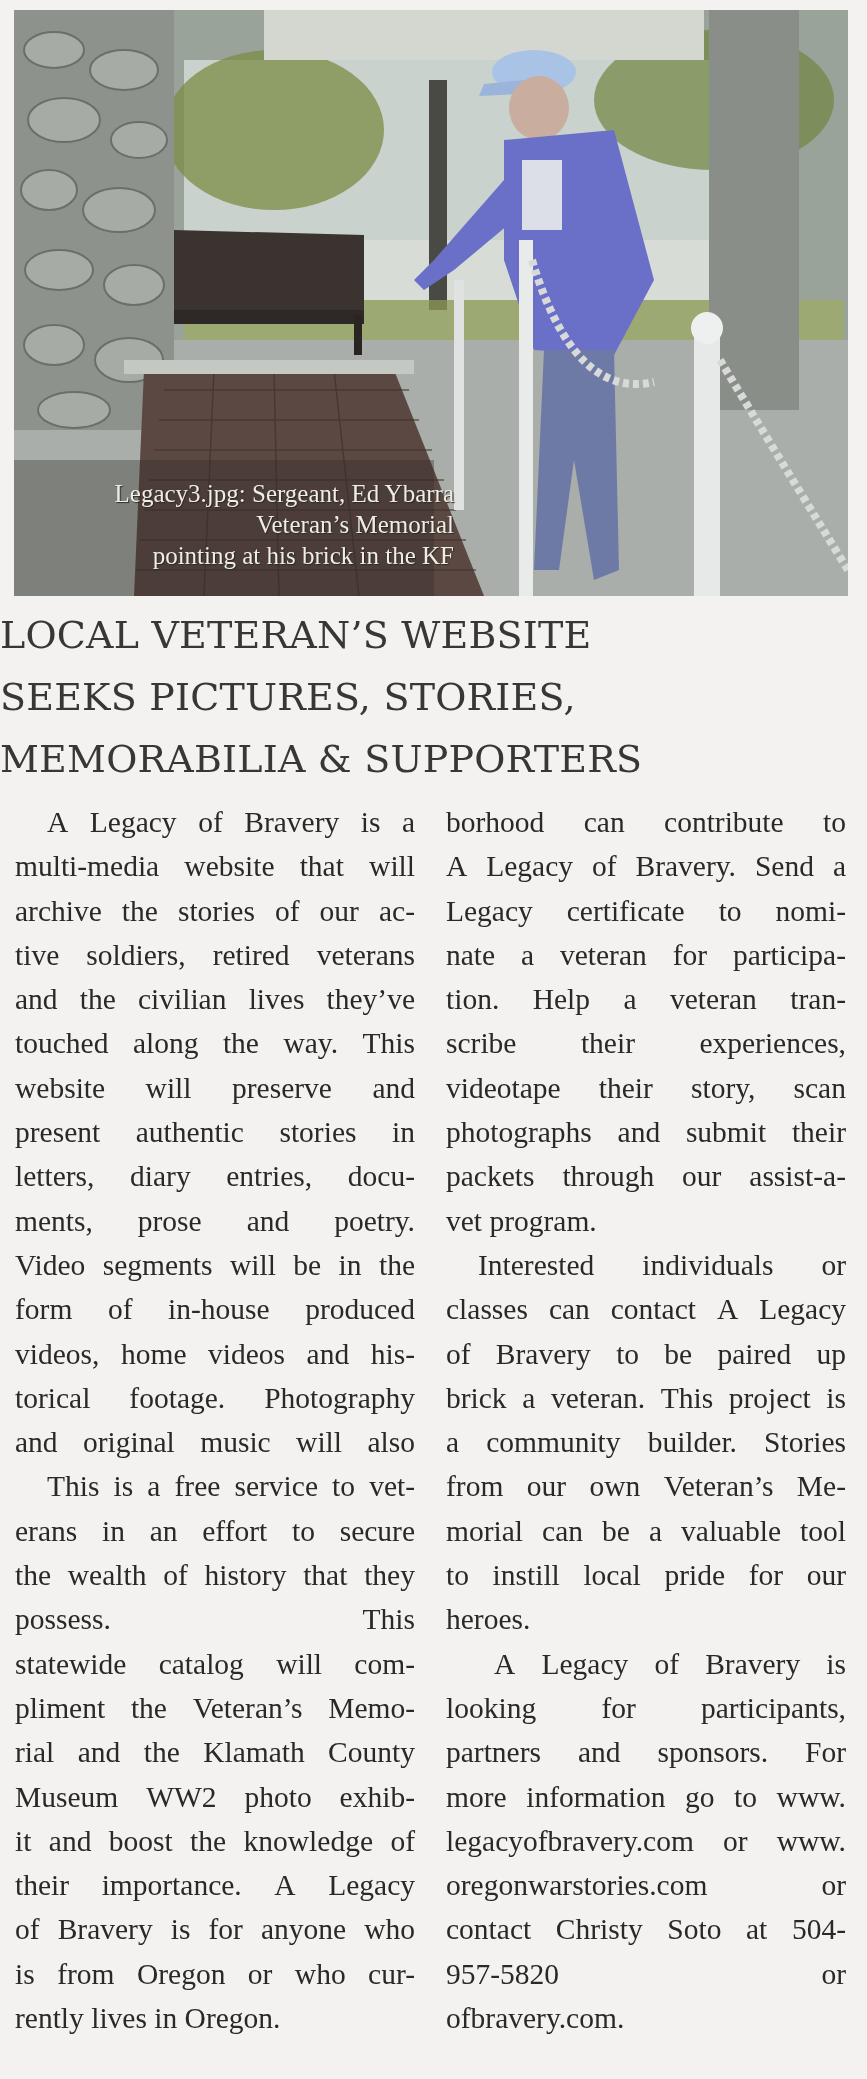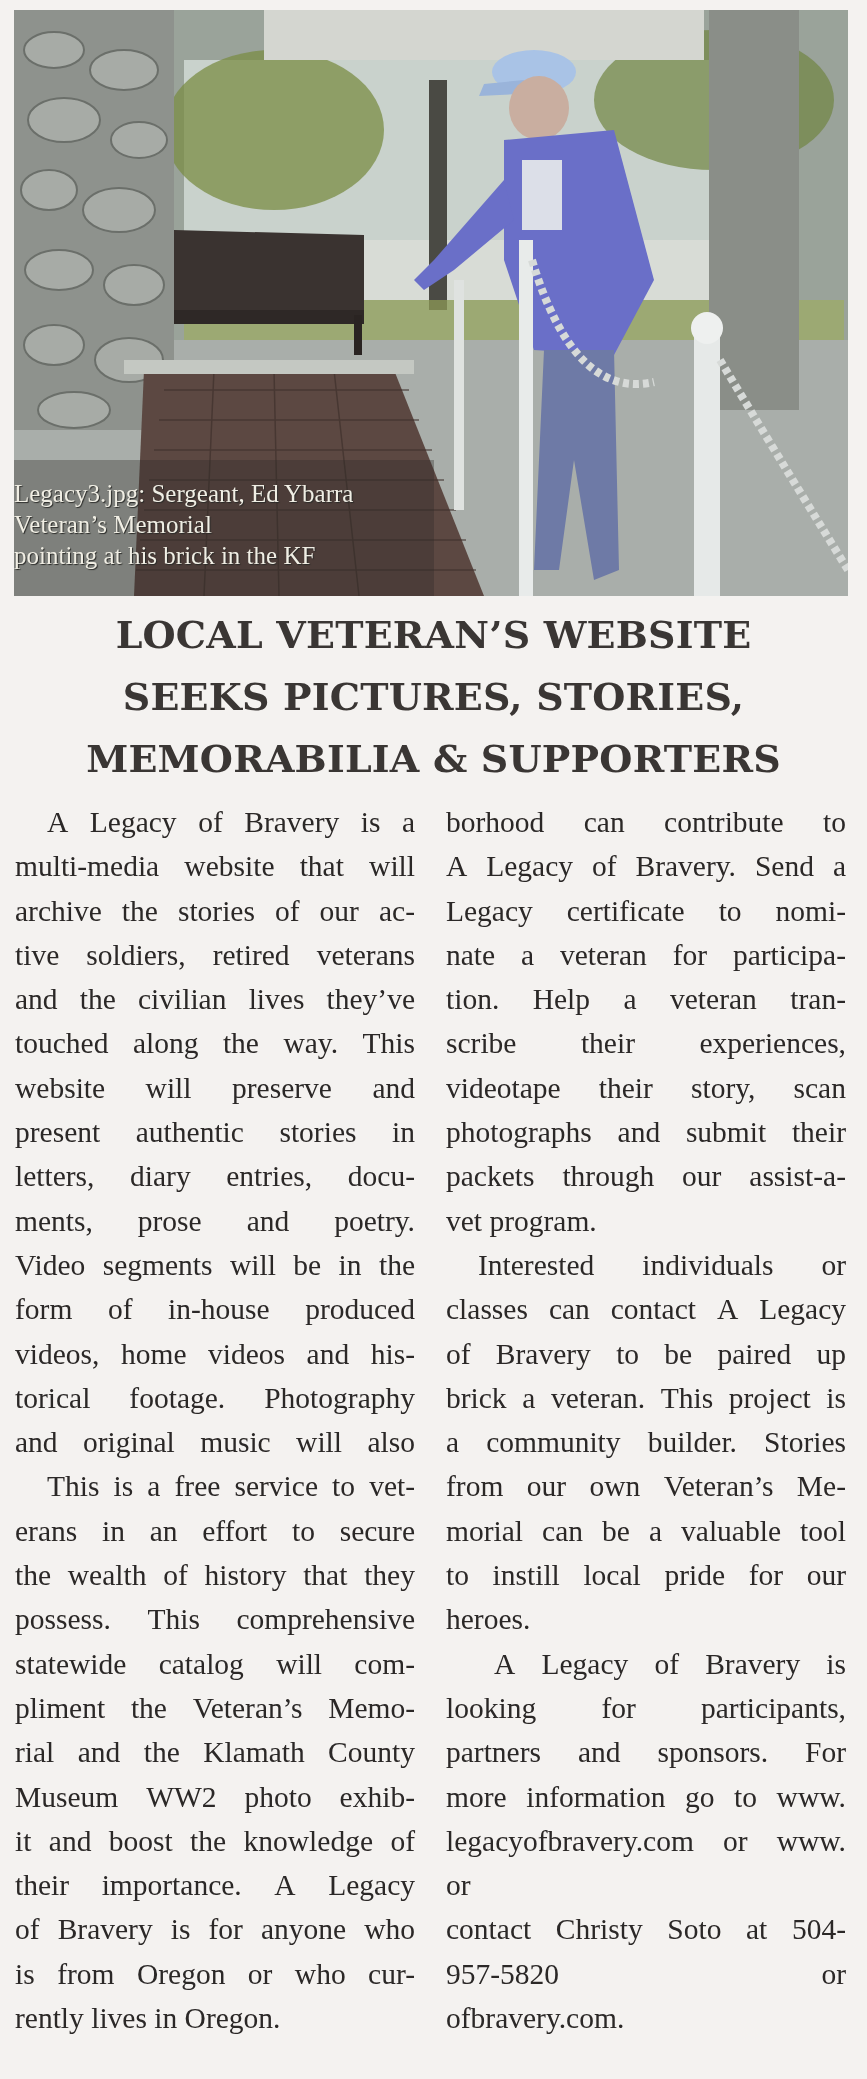--- a/index.html
+++ b/index.html
@@ -13,26 +13,26 @@
   .photo {
     position: absolute; left: 14px; top: 10px; width: 834px; height: 586px;
     overflow: hidden; background: #7d8580;
   }
   .photo svg { position: absolute; left: 0; top: 0; width: 834px; height: 586px; }
   .caption {
     position: absolute; left: 14px; top: 478px; width: 440px;
     font-family: "Liberation Serif", serif; font-size: 25px; line-height: 31px;
     color: #f0eee4;
     text-shadow: 1px 1px 1px #2a2a28;
+    text-align: right;
   }
   .caption div { white-space: nowrap; }
   .headline {
     position: absolute; left: 0; top: 604px; width: 867px;
-    text-align: center;
-    font-family: "DejaVu Serif", serif; font-weight: bold;
+    font-family: "DejaVu Serif", serif; font-weight: normal;
     font-size: 38px; line-height: 62px; color: #3a3634;
     letter-spacing: 0.2px;
   }
   .headline div { white-space: nowrap; }
   .col {
     position: absolute; top: 800px; width: 400px;
     font-family: "Liberation Serif", serif;
     font-size: 29.5px; line-height: 44.3px; color: #2b2827;
   }
   .col.left { left: 15px; }
@@ -249,21 +249,20 @@
       <span>the</span>
       <span>wealth</span>
       <span>of</span>
       <span>history</span>
       <span>that</span>
       <span>they</span>
     </span>
     <span class="line justify">
       <span>possess.</span>
       <span>This</span>
-      <span>comprehensive</span>
     </span>
     <span class="line justify">
       <span>statewide</span>
       <span>catalog</span>
       <span>will</span>
       <span>com-</span>
     </span>
     <span class="line justify">
       <span>pliment</span>
       <span>the</span>
@@ -456,20 +455,21 @@
       <span>go</span>
       <span>to</span>
       <span>www.</span>
     </span>
     <span class="line justify">
       <span>legacyofbravery.com</span>
       <span>or</span>
       <span>www.</span>
     </span>
     <span class="line justify">
+      <span>oregonwarstories.com</span>
       <span>or</span>
     </span>
     <span class="line justify">
       <span>contact</span>
       <span>Christy</span>
       <span>Soto</span>
       <span>at</span>
       <span>504-</span>
     </span>
     <span class="line justify">

